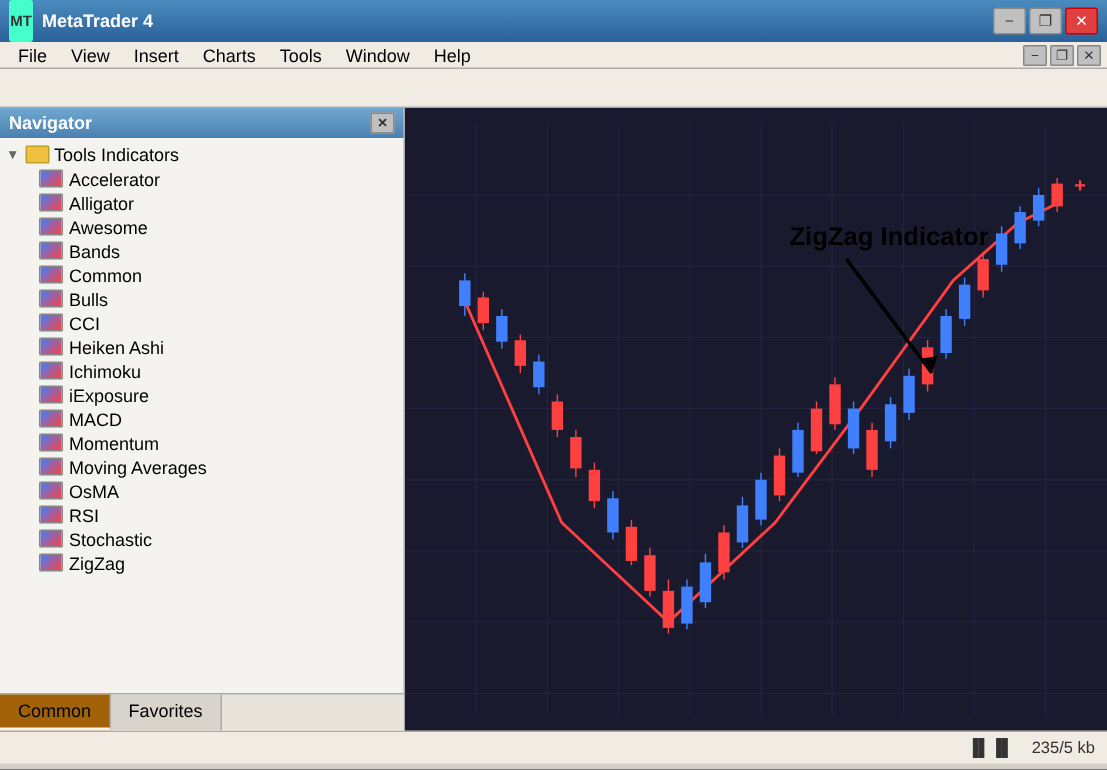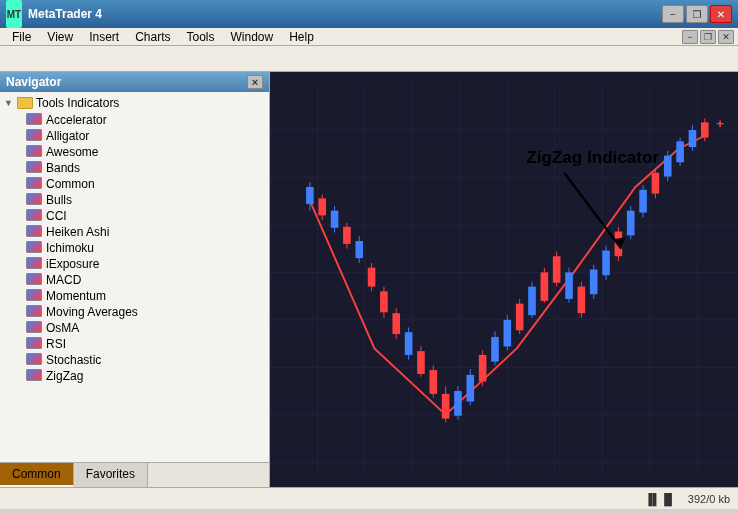--- a/index.html
+++ b/index.html
@@ -390,14 +390,14 @@
       <line x1="310" y1="95" x2="370" y2="175" stroke="black" stroke-width="2.5"></line>
 
       <polygon points="370,175 362,165 374,163" fill="black"></polygon>
     </svg>
   </div>
 
 </div>
 
 <div class="status-bar">
   <span class="status-item">▐▌▐▌</span>
-  <span class="status-item">392/0 kb</span>
+  <span class="status-item">235/5 kb</span>
 </div>
 
 </body></html>

